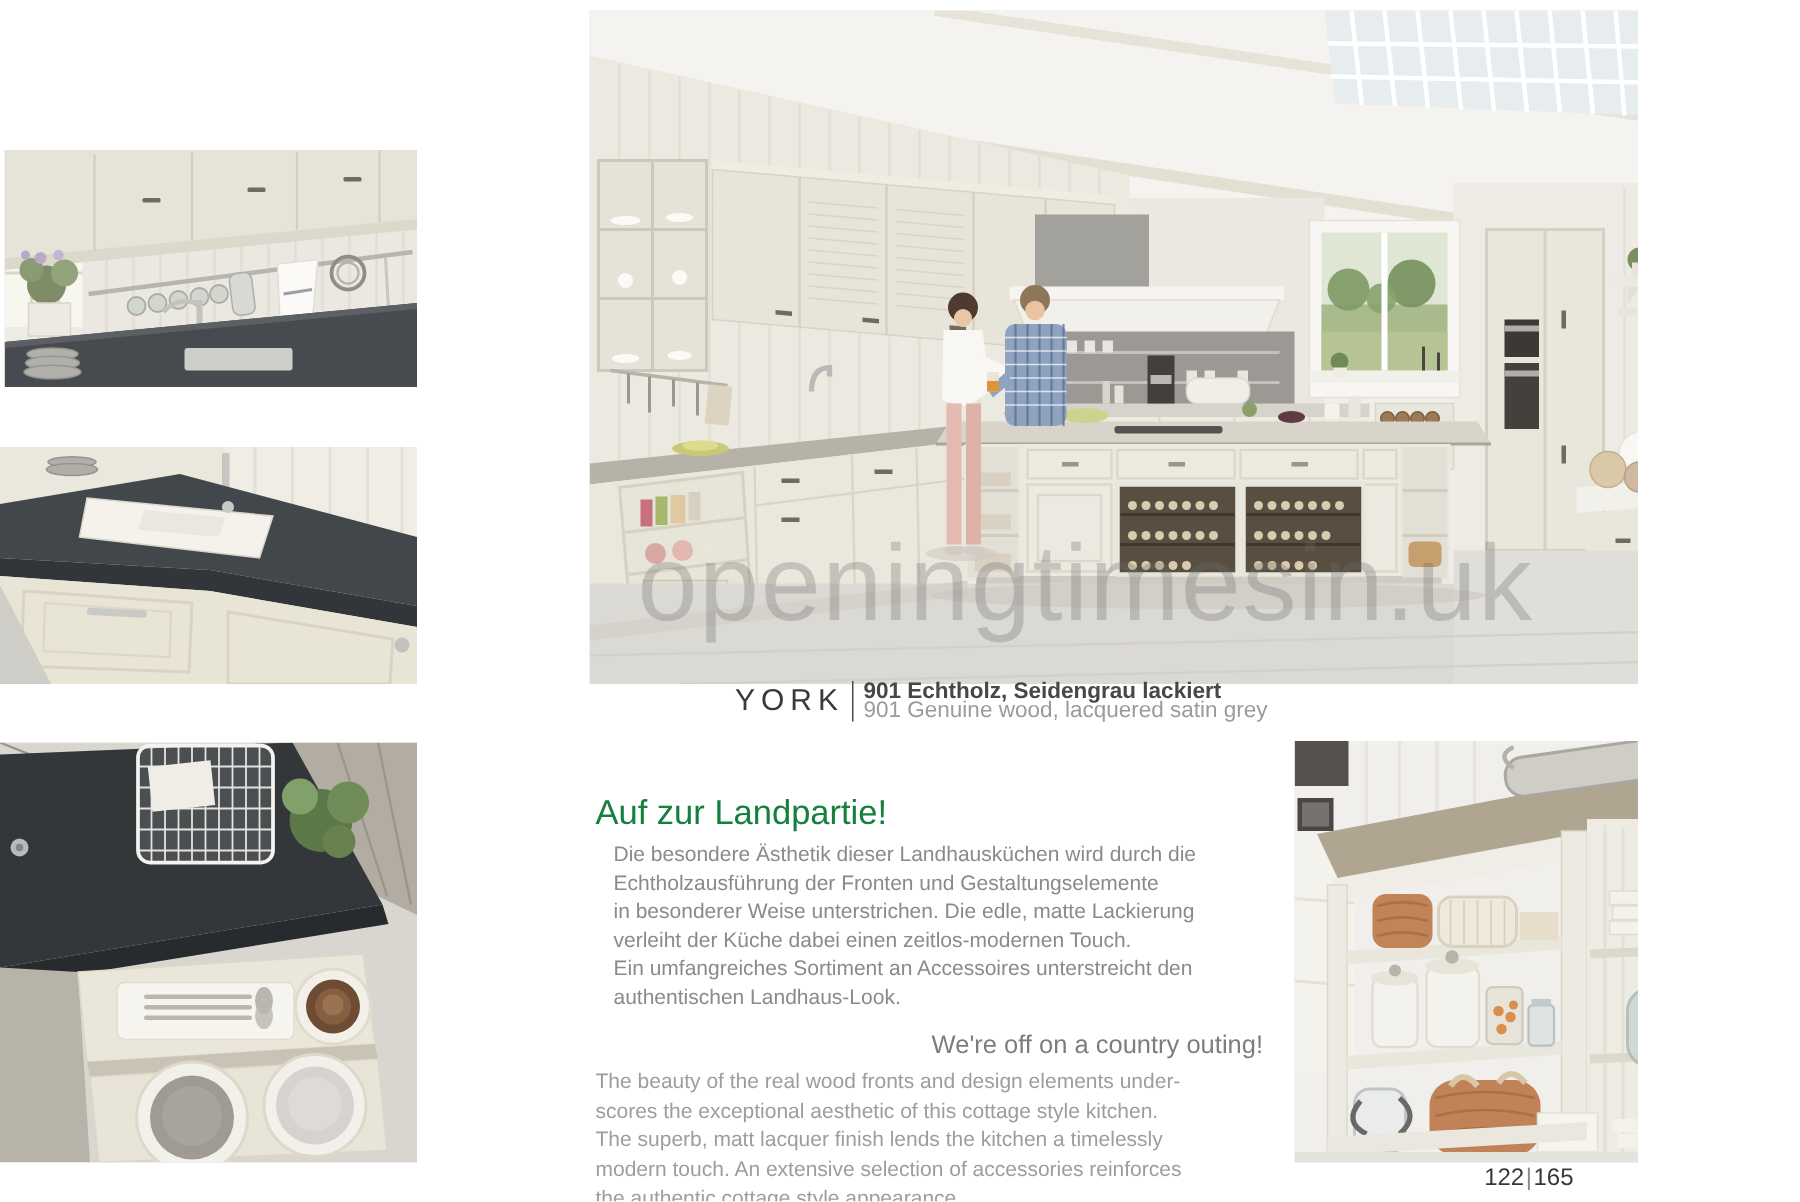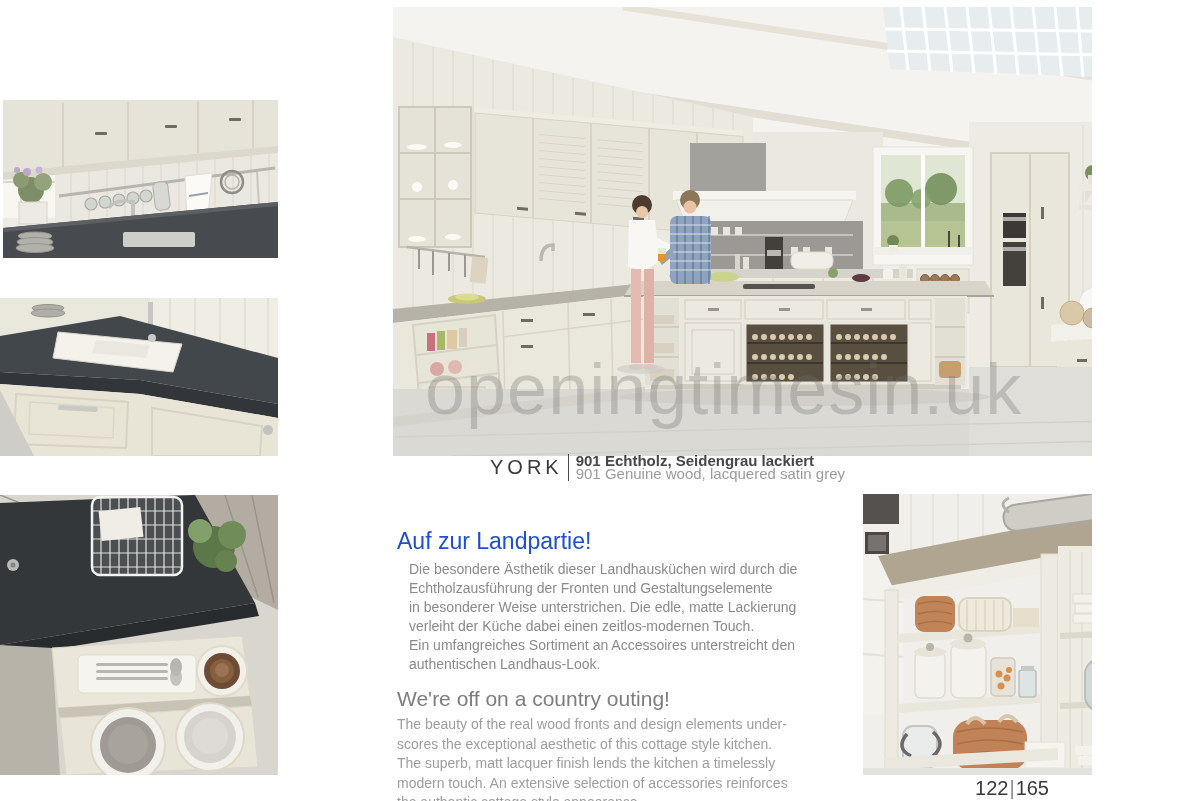--- a/index.html
+++ b/index.html
@@ -19,26 +19,26 @@
 
   .caption{position:absolute;left:490px;top:452px;display:flex;align-items:center;z-index:7;}
   .caption .model{font-size:20px;font-weight:300;letter-spacing:4px;color:#3a3a3a;line-height:30px;}
   .caption .divider{width:1px;height:27px;background:#4a4a4a;margin:0 7px 0 5px;}
   .caption .specs{font-size:15px;line-height:13px;}
   .caption .spec-de{color:#474747;font-weight:bold;}
   .caption .spec-en{color:#9b9b9b;text-align:center;}
 
   .textblock{position:absolute;left:397px;top:528px;width:445px;z-index:7;}
   .textblock h2{margin:0;font-weight:400;}
-  .h-de{font-size:23px;color:#1d4ed8;margin-bottom:5px !important;}
+  .h-de{font-size:23px;color:#15803d;margin-bottom:5px !important;}
   .p-de{font-size:14px;line-height:19px;color:#8a8a8a;margin:4px 12px 0;white-space:pre-line;}
-  .h-en{font-size:21px;color:#7d7d7d;margin-top:13px !important;}
+  .h-en{font-size:17px;color:#7d7d7d;margin-top:13px !important;text-align:right;}
   .p-en{font-size:14px;line-height:19.5px;color:#9d9d9d;margin:4px 0 0;white-space:pre-line;}
 
-  .pagenum{position:absolute;right:43px;top:777px;font-size:20px;color:#383838;z-index:7;
+  .pagenum{position:absolute;right:43px;top:777px;font-size:16px;color:#383838;z-index:7;
            display:flex;align-items:center;}
   .pagenum .sep{color:#8a8a8a;padding:0 1px;font-weight:300;}
 </style>
 </head>
 <body>
 
 <div class="page">
 
   <figure class="photo" id="photo-rail" style="margin:0" aria-label="Chrome rail with hanging cups, tea towel and sieve above the dark worktop">
     <svg viewBox="0 0 275 158" width="275" height="158">

